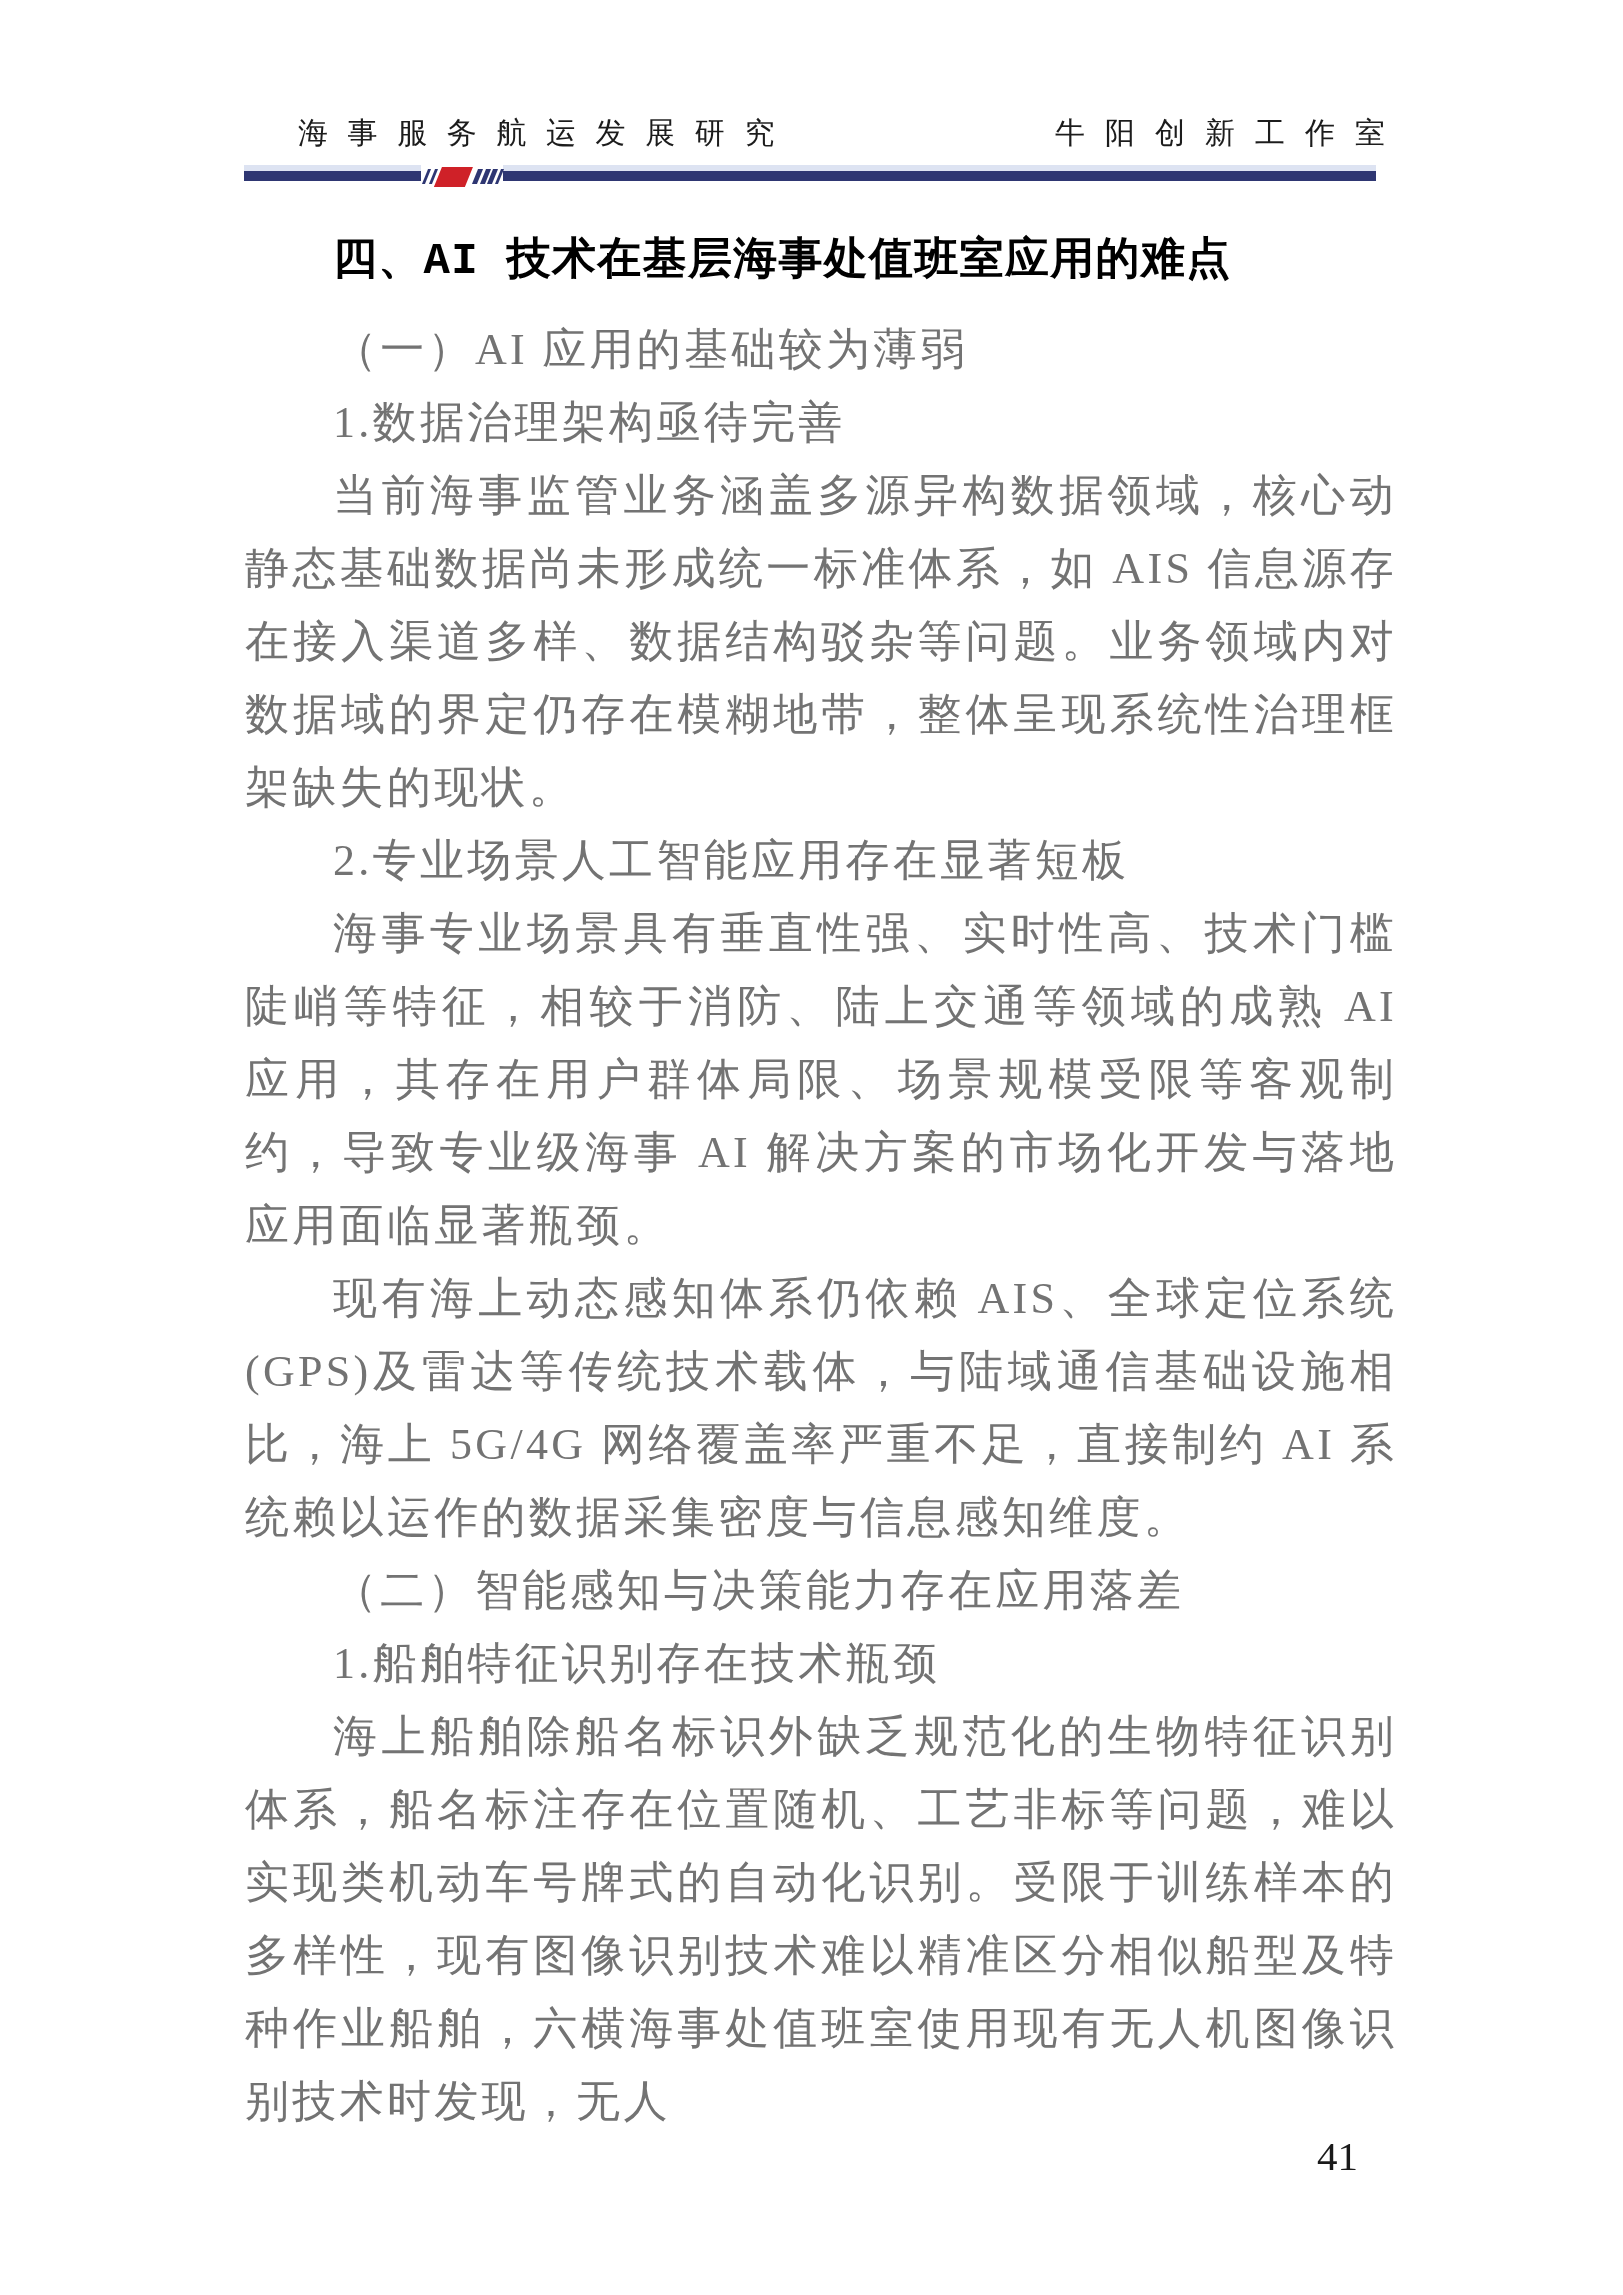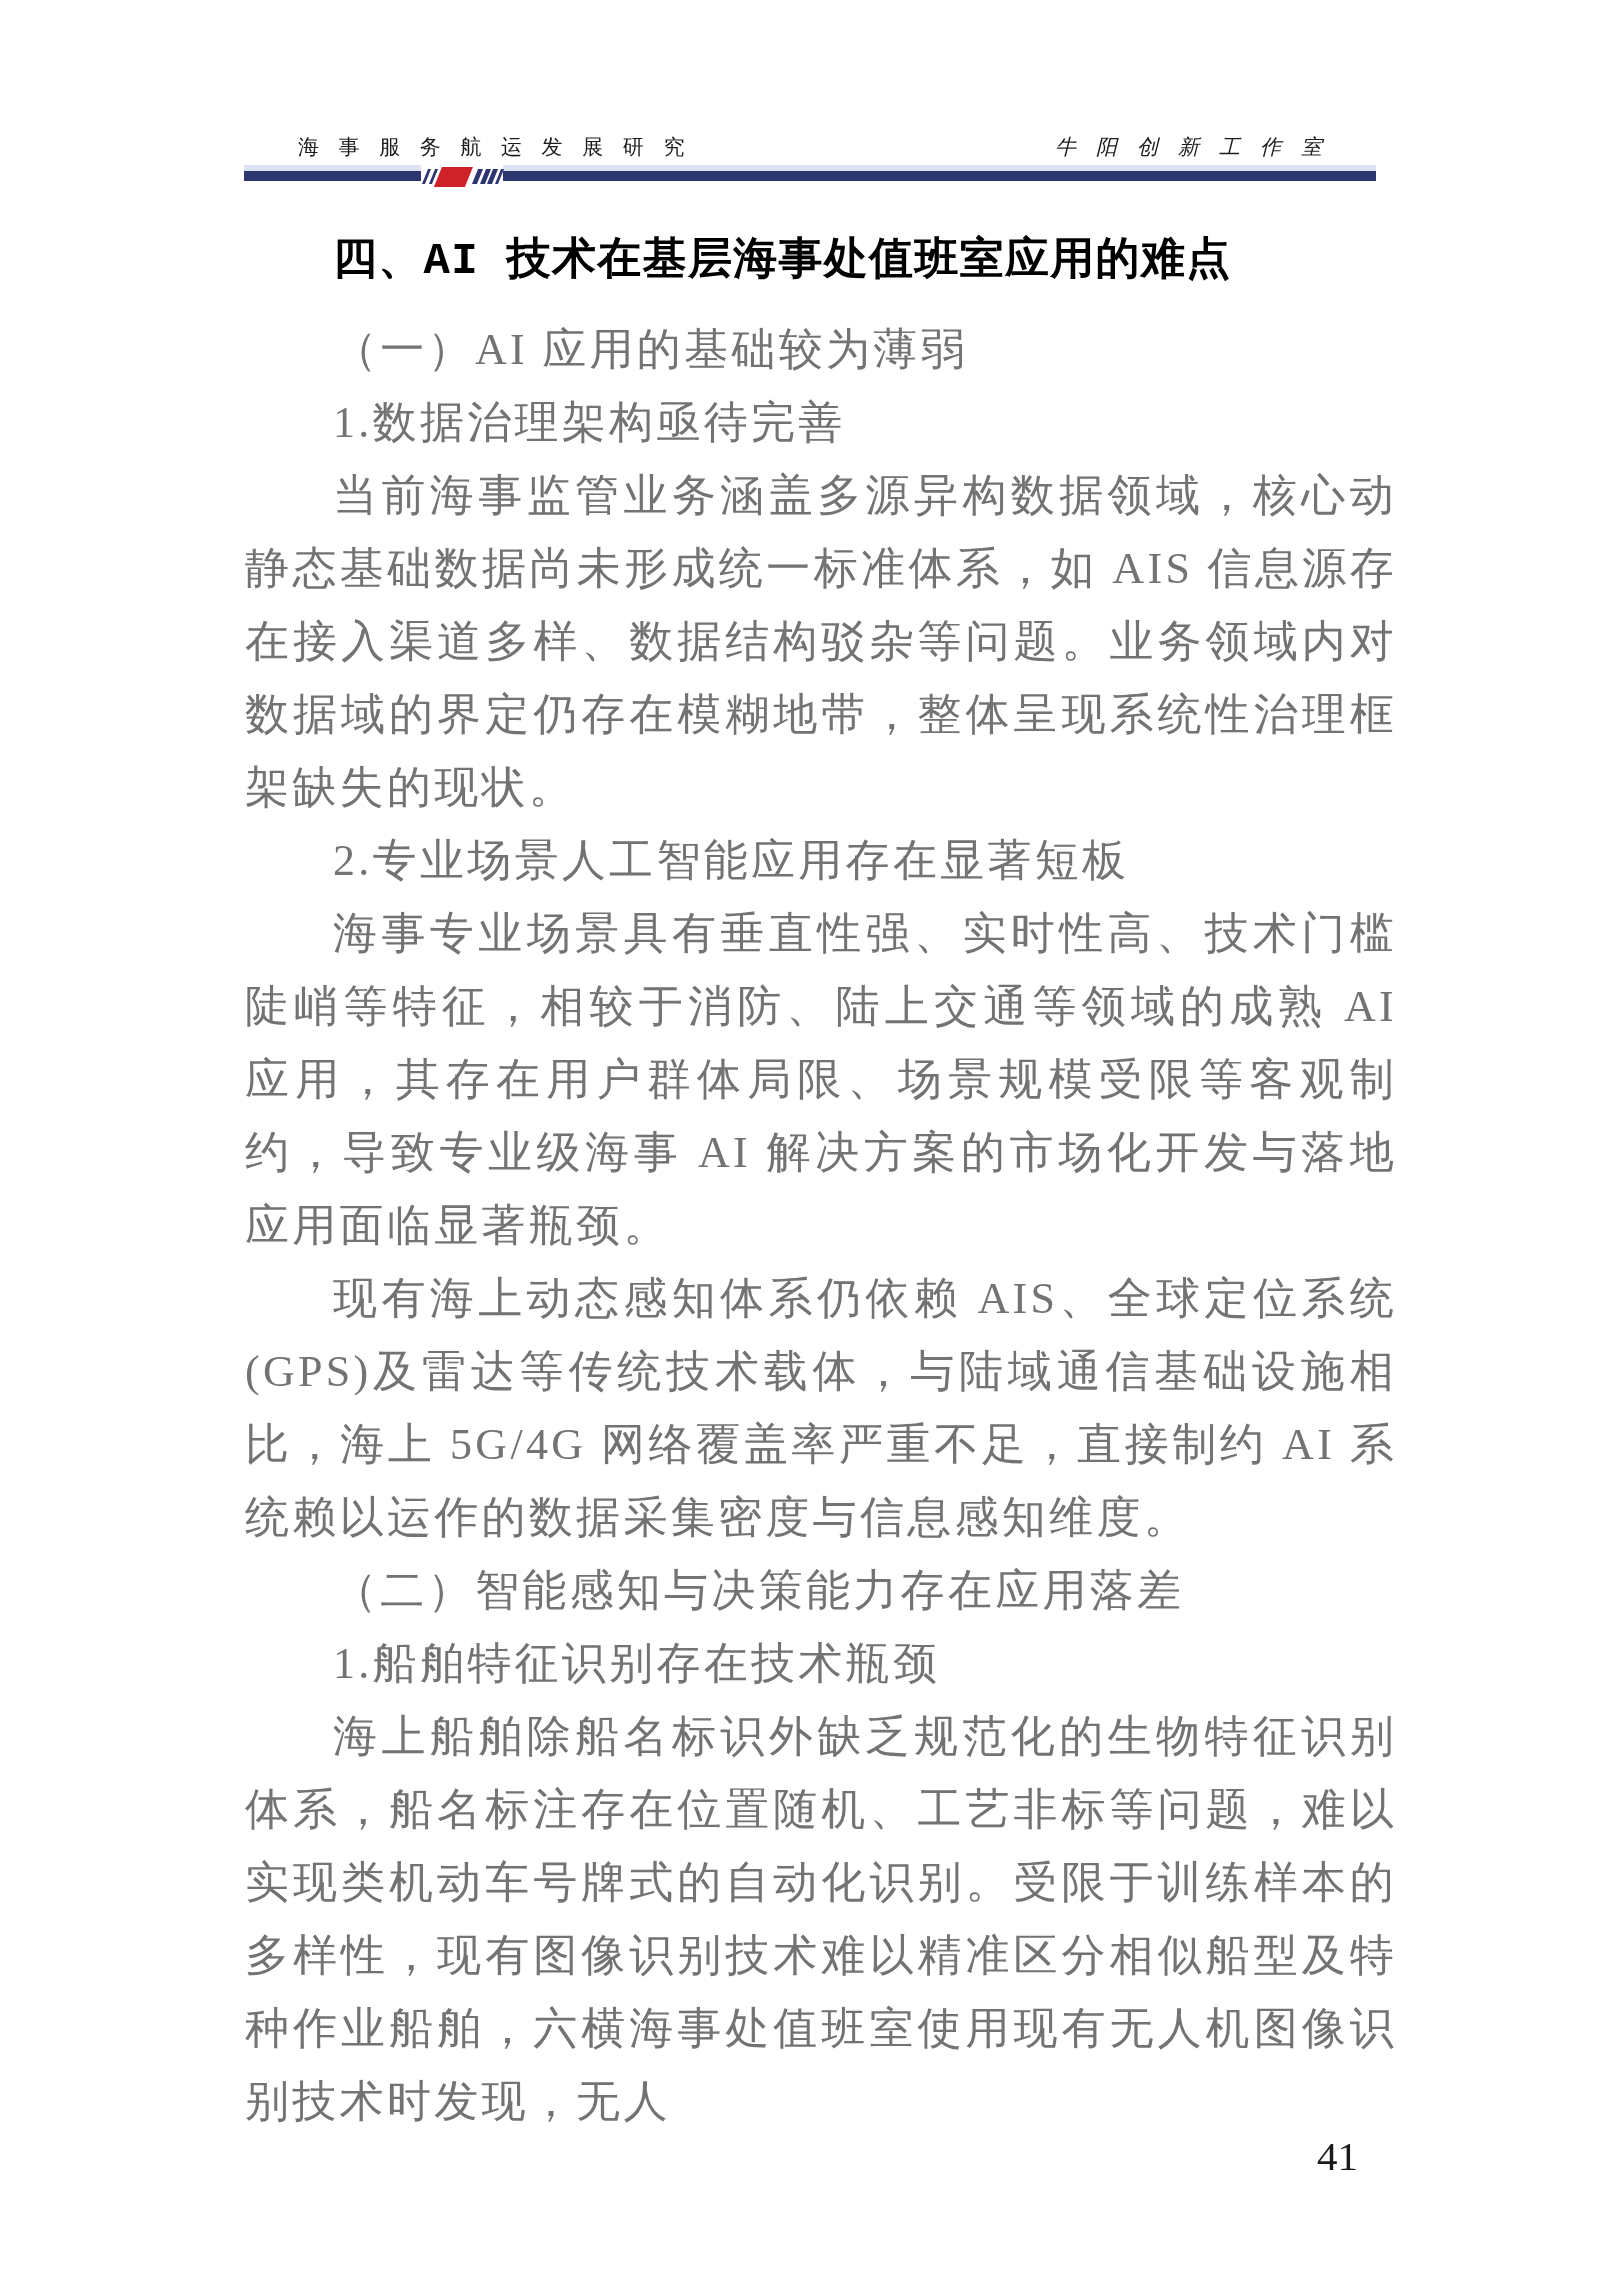--- a/index.html
+++ b/index.html
@@ -10,28 +10,27 @@
     height: 2295px;
     font-family: "Liberation Serif", serif;
     color: #141414;
     overflow: hidden;
   }
 
   
   .hdr-text {
     position: absolute;
     top: 113px;
-    font-size: 21px;
+    font-size: 30px;
     color: #1c1c1c;
     white-space: nowrap;
     font-family: "Liberation Serif", serif;
-    margin-top: 20px;
   }
   .hdr-left  { left: 298px;  letter-spacing: 19.6px; }
-  .hdr-right { left: 1055px; letter-spacing: 20px; font-style: italic; }
+  .hdr-right { left: 1055px; letter-spacing: 20px; }
 
   .rule-band {
     position: absolute;
     left: 244px;
     width: 1132px;
   }
   .rule-light { top: 165px; height: 6.5px; background: #dde3f2; }
   .rule-navy  { top: 171px; height: 9.8px; background: #2e3672; }
 
   .rule-deco {

